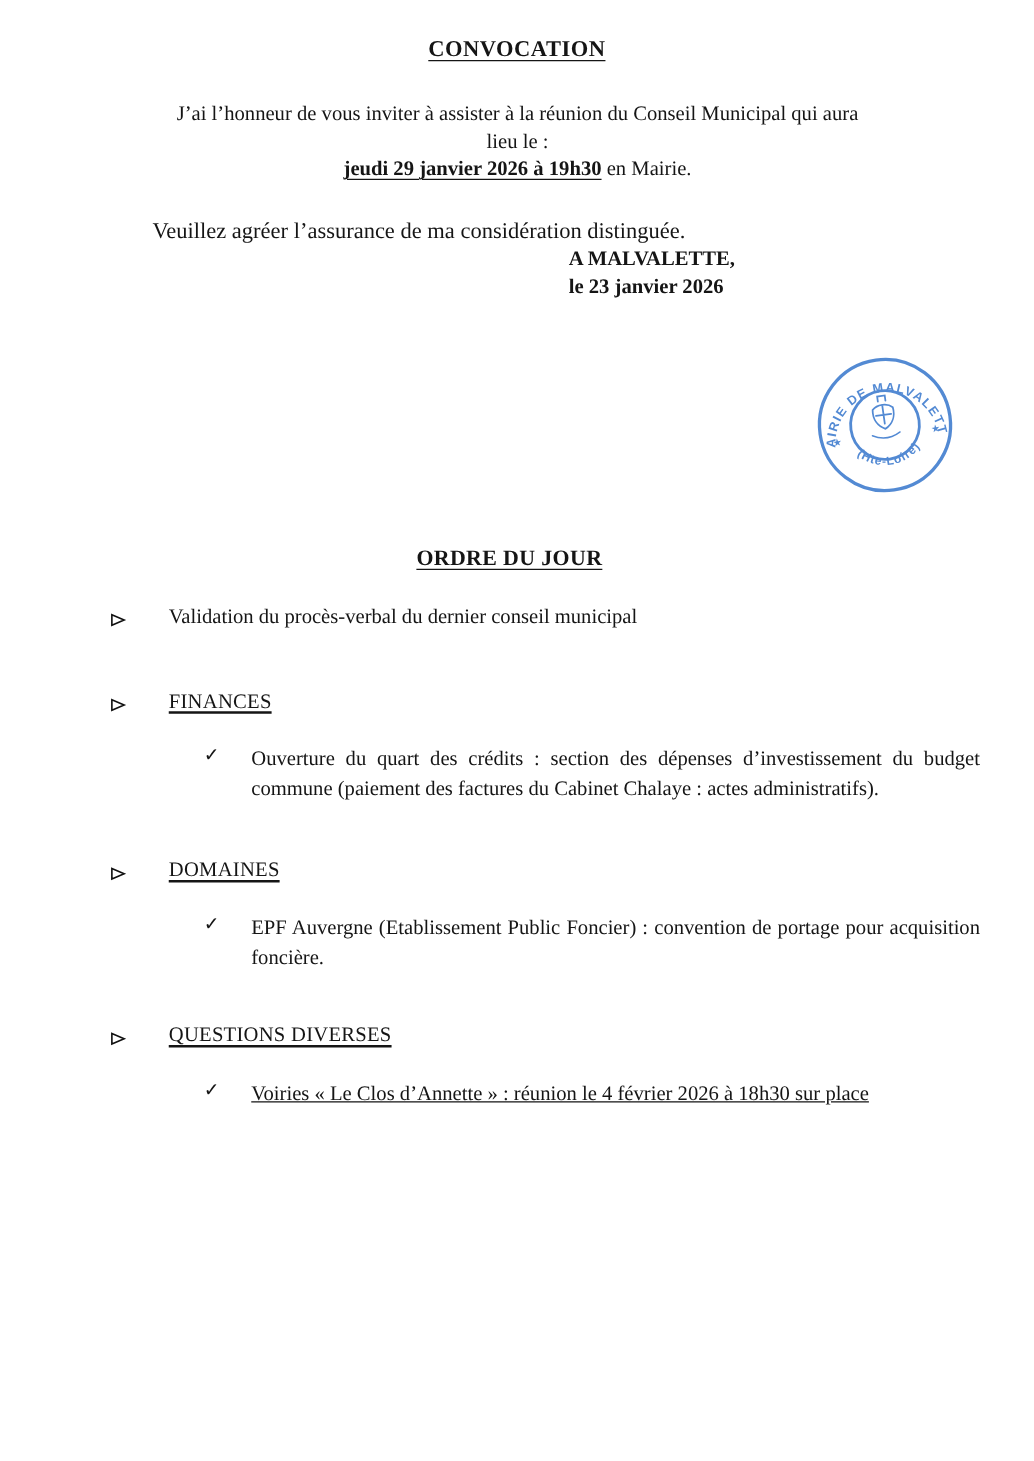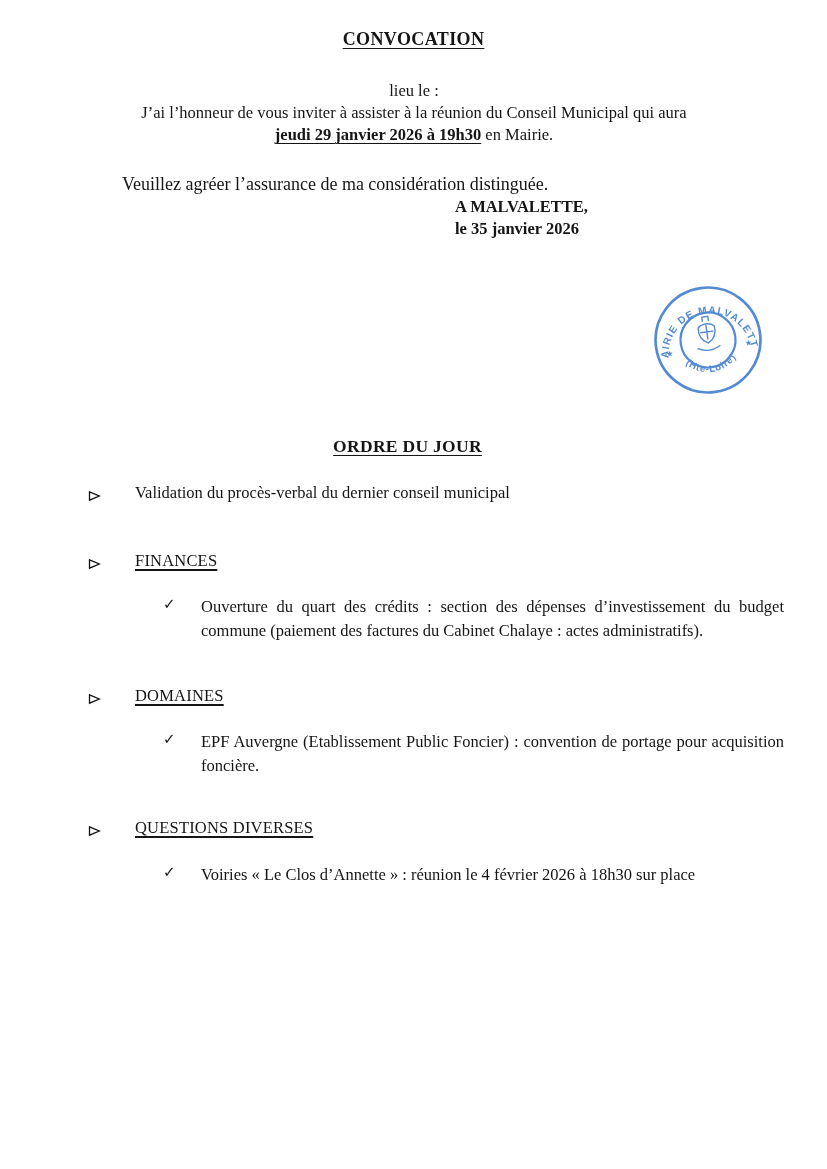--- a/index.html
+++ b/index.html
@@ -81,42 +81,42 @@
     font-size: 15px;
   }
   .check-text {
     position: absolute; left: 185px; top: 0;
     width: 583px;
     line-height: 23.5px;
     text-align: justify;
     text-align-last: left;
     margin-left: 16px;
   }
-  .check-text.single { text-align: center; white-space: nowrap; }
+  .check-text.single { text-align: center; white-space: nowrap; text-decoration: underline; }
 </style>
 </head>
 <body>
 
 <div class="page">
 
   <div class="abs doc-title">
     <span class="u">CONVOCATION</span>
   </div>
 
   <div class="abs intro">
+    <div>J’ai l’honneur de vous inviter à assister à la réunion du Conseil Municipal qui aura</div>
     <div>lieu le :</div>
-    <div>J’ai l’honneur de vous inviter à assister à la réunion du Conseil Municipal qui aura</div>
     <div><span class="date-strong">jeudi 29 janvier 2026 à 19h30</span><span> en Mairie.</span></div>
   </div>
 
   <div class="abs courtesy">Veuillez agréer l’assurance de ma considération distinguée.</div>
 
   <div class="abs signature">
     <div>A MALVALETTE,</div>
-    <div>le 35 janvier 2026</div>
+    <div>le 23 janvier 2026</div>
   </div>
 
   <div class="abs stamp-wrap">
     <svg width="112" height="112" viewBox="0 0 110 110">
       <defs>
         <path id="arcTop" d="M 14,70 A 41,41 0 1 1 96,70" fill="none"></path>
         <path id="arcBottom" d="M 23,64 A 34,34 0 0 0 87,64" fill="none"></path>
       </defs>
       <circle cx="55" cy="55" r="51.5" fill="none" stroke="#3c7ace" stroke-width="2.6"></circle>
       <circle cx="55" cy="55" r="27" fill="none" stroke="#3c7ace" stroke-width="2.2"></circle>

